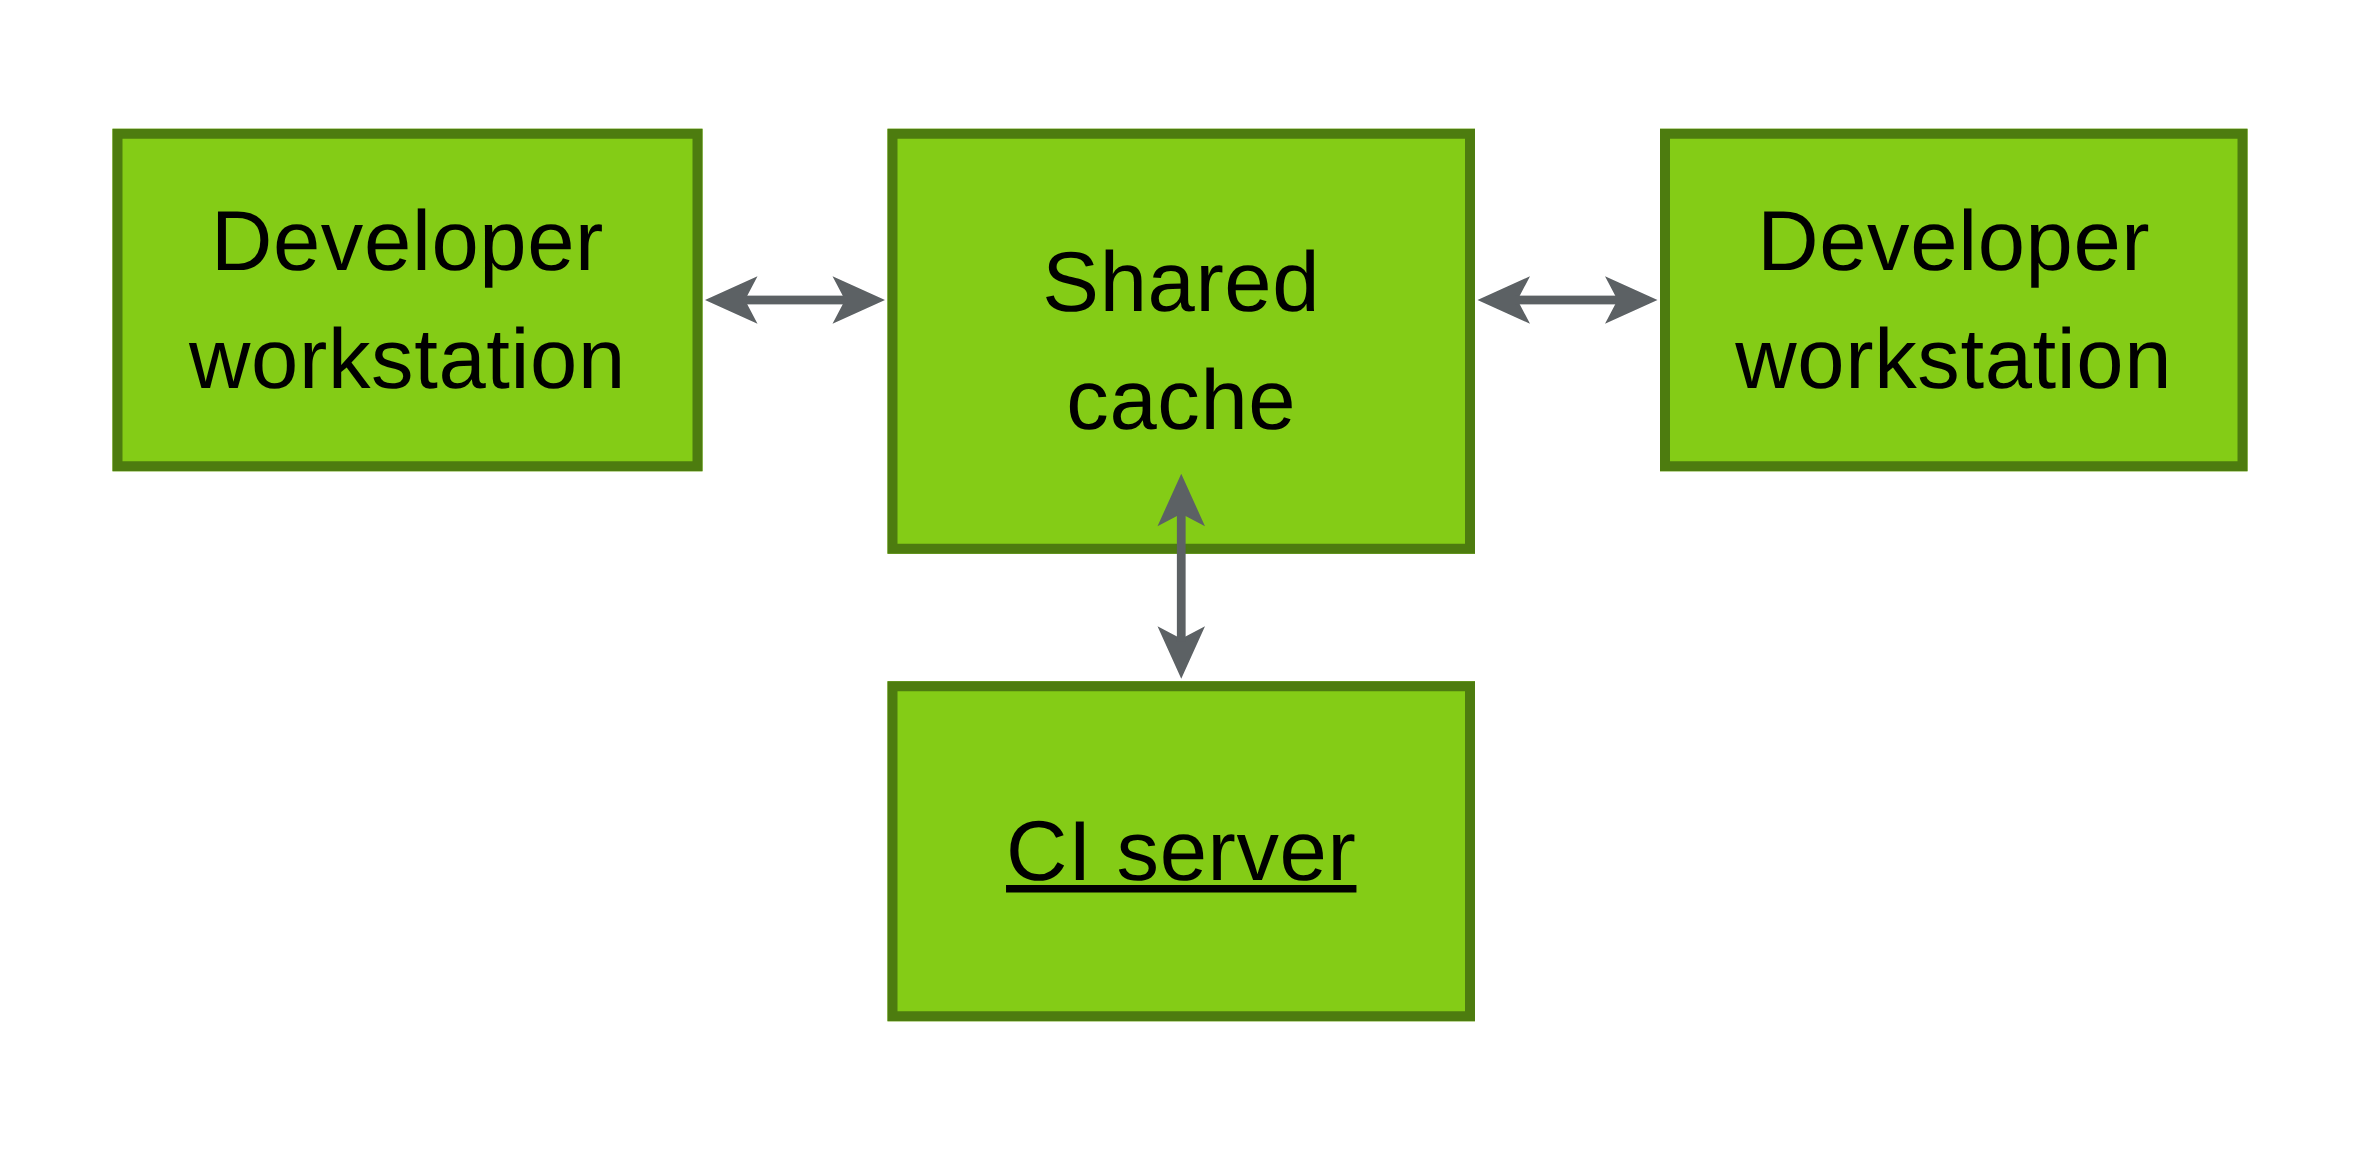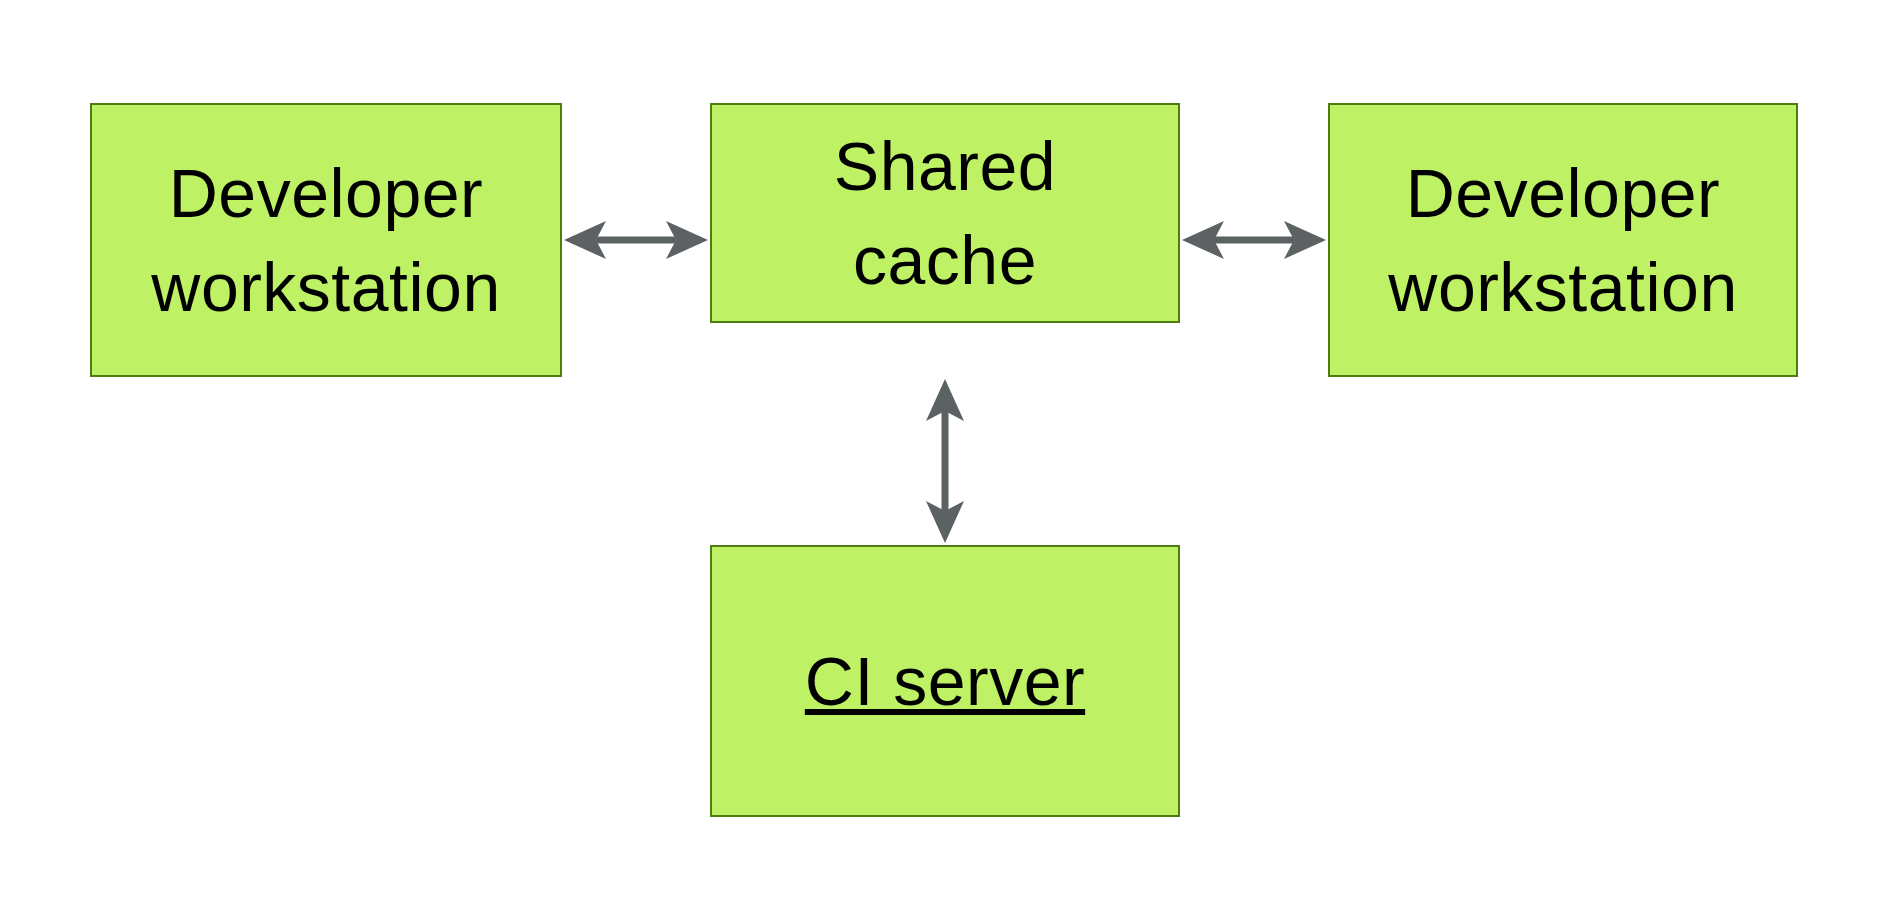--- a/index.html
+++ b/index.html
@@ -11,42 +11,42 @@
   .canvas {
     position: relative;
     width: 1900px;
     height: 922px;
     background: #ffffff;
     overflow: hidden;
   }
   .node {
     position: absolute;
     box-sizing: border-box;
-    background: #bef264;
-    border: 2px solid #4d7c0f;
+    background: #84cc16;
+    border: 8px solid #4d7c0f;
     display: flex;
     align-items: center;
     justify-content: center;
   }
   .node-label {
     font-size: 68px;
     line-height: 94px;
     color: #000000;
     text-align: center;
     white-space: pre-line;
     letter-spacing: 0.5px;
   }
   .arrow {
     position: absolute;
   }
   .arrow svg { display: block; }
   .arrow-fill { fill: #5c6164; }
 
   .node-dev-left   { left: 90px;   top: 103px; width: 472px; height: 274px; }
-  .node-shared     { left: 710px;  top: 103px; width: 470px; height: 220px; }
+  .node-shared     { left: 710px;  top: 103px; width: 470px; height: 340px; }
   .node-dev-right  { left: 1328px; top: 103px; width: 470px; height: 274px; }
   .node-ci         { left: 710px;  top: 545px; width: 470px; height: 272px; text-decoration: underline; }
 
   .arrow-left      { left: 562px;  top: 218px; }
   .arrow-right     { left: 1180px; top: 218px; }
   .arrow-vertical  { left: 923px;  top: 377px; }
 </style>
 </head>
 <body>
 

